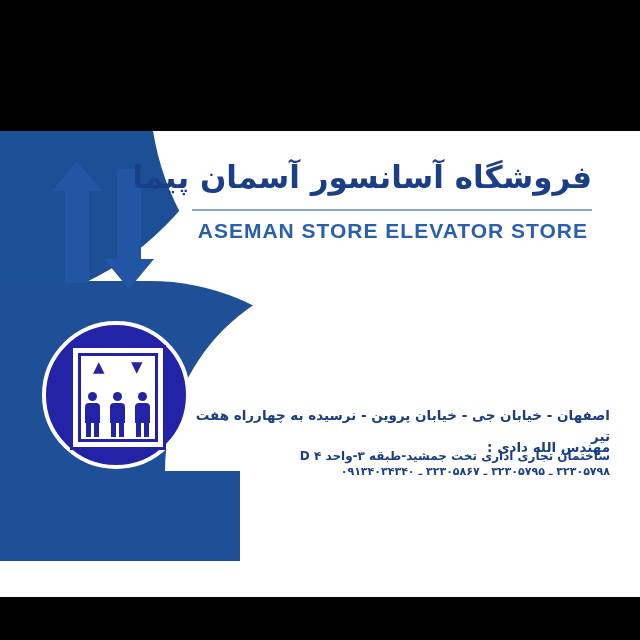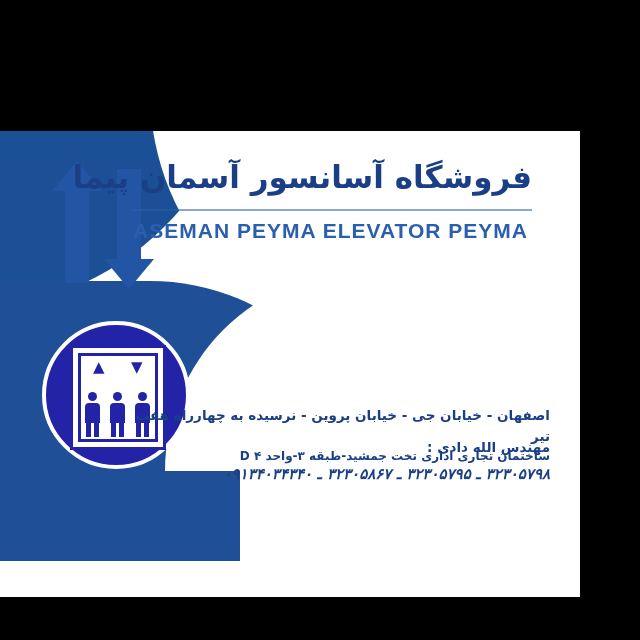--- a/index.html
+++ b/index.html
@@ -10,21 +10,21 @@
   body {
     width: 640px;
     height: 640px;
     overflow: hidden;
     font-family: "DejaVu Sans", sans-serif;
   }
   #card-wrap {
     position: absolute;
     left: 0;
     top: 131px;
-    width: 580px;
+    width: 640px;
     height: 466px;
     background: #ffffff;
     overflow: hidden;
   }
   
   .blue-swoop-top {
     position: absolute;
     left: -110px;
     top: -150px;
     width: 360px;
@@ -252,25 +252,24 @@
   }
   .phones {
     position: absolute;
     right: 30px;
     top: 334px;
     width: 430px;
     text-align: right;
     direction: rtl;
     color: #1b3f86;
     font-family: "DejaVu Sans", sans-serif;
-    font-size: 15px;
+    font-size: 11px;
     font-weight: bold;
     letter-spacing: 0.5px;
     white-space: nowrap;
-    font-style: italic;
   }
 </style>
 </head>
 <body>
 
 <div id="card-wrap">
 
   <div class="blue-swoop-top"></div>
   <div class="blue-tail"></div>
   <div class="blue-body"></div>
@@ -281,21 +280,21 @@
 
   <div class="arrows">
     <div class="arrow-up"></div>
     <div class="arrow-head-up"></div>
     <div class="arrow-down"></div>
     <div class="arrow-head-down"></div>
   </div>
 
   <div class="fa-title">فروشگاه آسانسور آسمان پیما</div>
   <div class="rule"></div>
-  <div class="en-title">ASEMAN  PEYMA  ELEVATOR  PEYMA</div>
+  <div class="en-title">ASEMAN  STORE  ELEVATOR  STORE</div>
 
   <div class="sign-outer">
     <div class="sign-plate">
       <div class="sign-inner"></div>
       <div class="mini-arrow up">▲</div>
       <div class="mini-arrow down">▼</div>
       <div class="person p1">
         <div class="head"></div>
           <div class="body"></div>
           <div class="legL"></div>

